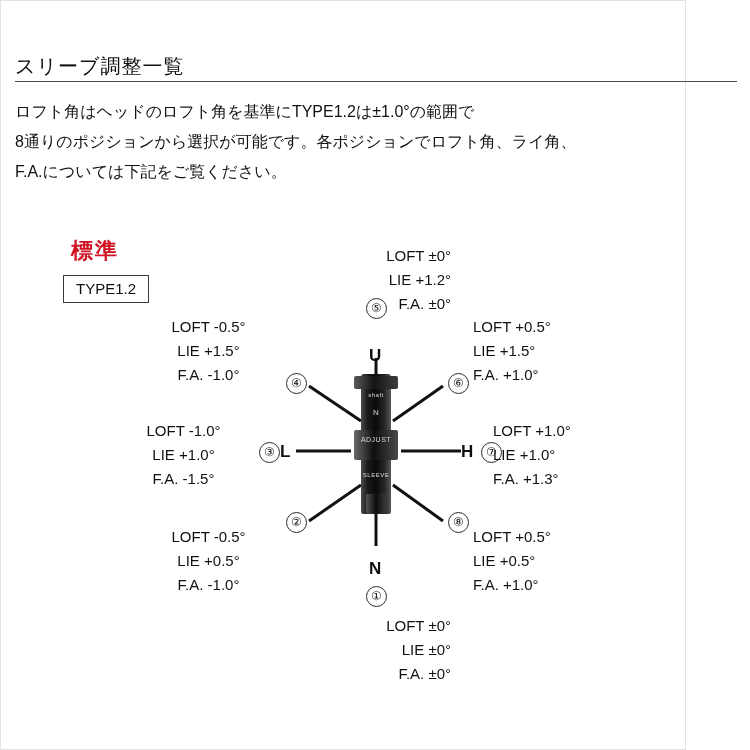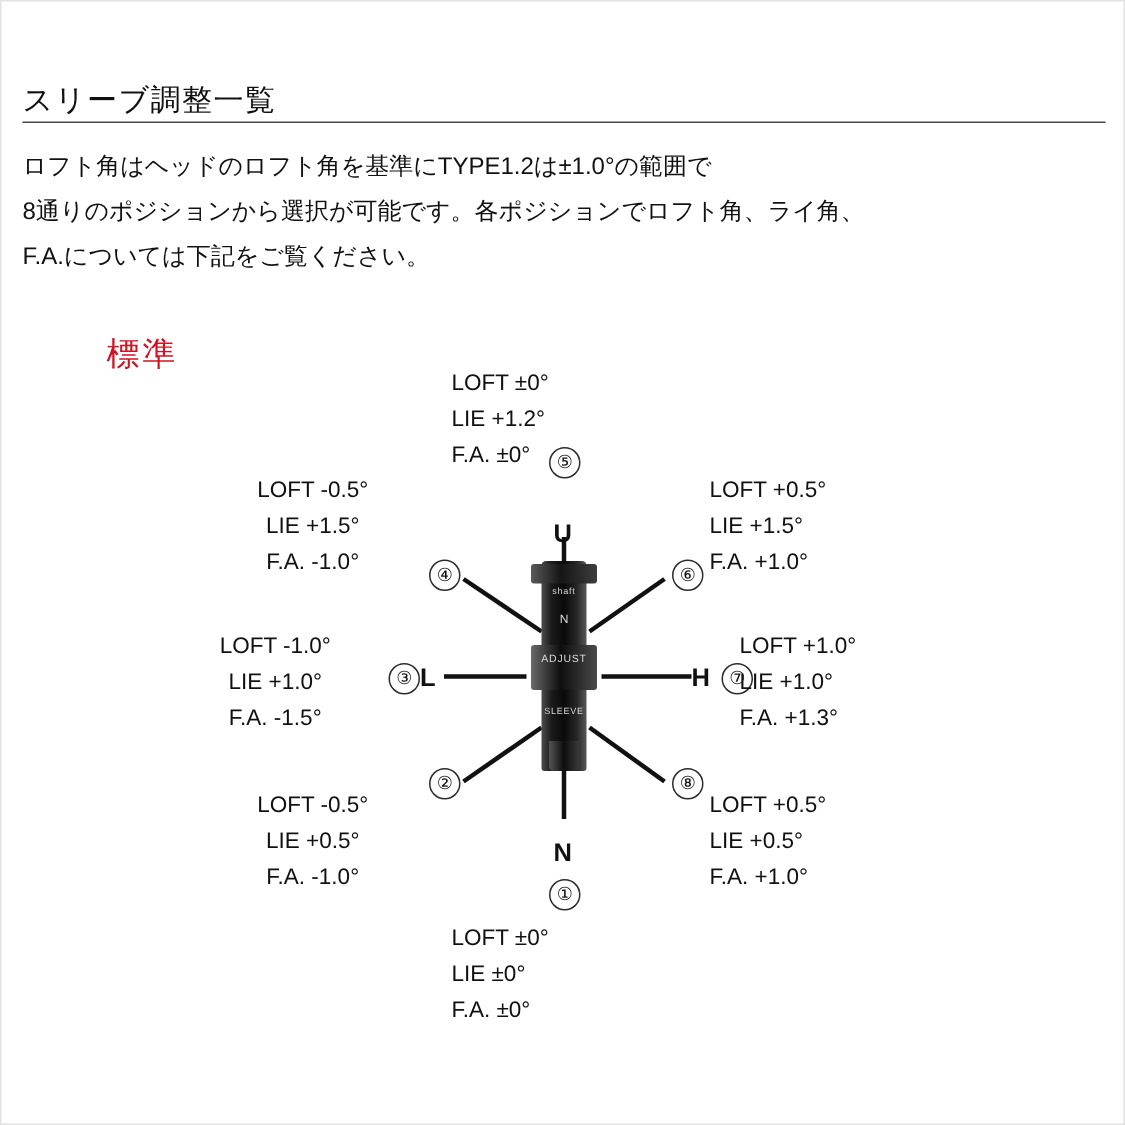--- a/index.html
+++ b/index.html
@@ -9,21 +9,21 @@
   body {
     width: 750px;
     height: 750px;
     background: #ffffff;
     font-family: "Liberation Sans", sans-serif;
     color: #1a1a1a;
     overflow: hidden;
   }
   .page {
     position: relative;
-    width: 750px;
+    width: 686px;
     height: 750px;
     box-sizing: border-box;
     border: 1px solid #e2e2e2;
   }
   .title {
     position: absolute;
     left: 14px;
     top: 52px;
     font-size: 20px;
     letter-spacing: 1px;
@@ -44,23 +44,23 @@
     width: 700px;
     font-size: 16px;
     line-height: 30px;
     color: #111;
   }
   .intro div { white-space: nowrap; }
 
   .std-label {
     position: absolute;
     left: 70px;
-    top: 220px;
+    top: 235px;
     font-size: 22px;
-    font-weight: normal;
+    font-weight: bold;
     color: #d01222;
     letter-spacing: 2px;
   }
   .type-box {
     position: absolute;
     left: 62px;
     top: 274px;
     padding: 4px 12px;
     border: 1px solid #3a3a3a;
     font-size: 15px;
@@ -84,21 +84,21 @@
 
   .label-block {
     position: absolute;
     font-size: 15px;
     line-height: 24px;
     color: #111;
     white-space: nowrap;
   }
   .label-block.right { text-align: center; }
   .label-block.left  { text-align: left; }
-  .label-block.center{ text-align: left; }
+  .label-block.center{ text-align: right; }
 
   .num {
     position: absolute;
     width: 19px;
     height: 19px;
     border: 1px solid #2b2b2b;
     border-radius: 50%;
     font-size: 12px;
     line-height: 19px;
     text-align: center;
@@ -169,20 +169,21 @@
   <div class="title">スリーブ調整一覧</div>
   <div class="title-rule"></div>
 
   <div class="intro">
     <div>ロフト角はヘッドのロフト角を基準にTYPE1.2は±1.0°の範囲で</div>
     <div>8通りのポジションから選択が可能です。各ポジションでロフト角、ライ角、</div>
     <div>F.A.については下記をご覧ください。</div>
   </div>
 
   <div class="std-label">標準</div>
+  <div class="type-box">TYPE1.2</div>
 
   <div class="diagram">
 
     <svg class="spokes" width="750" height="750">
 
       <line x1="375" y1="357" x2="375" y2="390" stroke="#111" stroke-width="3"></line>
       <line x1="375" y1="500" x2="375" y2="545" stroke="#111" stroke-width="3"></line>
 
       <line x1="295" y1="450" x2="350" y2="450" stroke="#111" stroke-width="3"></line>
       <line x1="400" y1="450" x2="460" y2="450" stroke="#111" stroke-width="3"></line>

